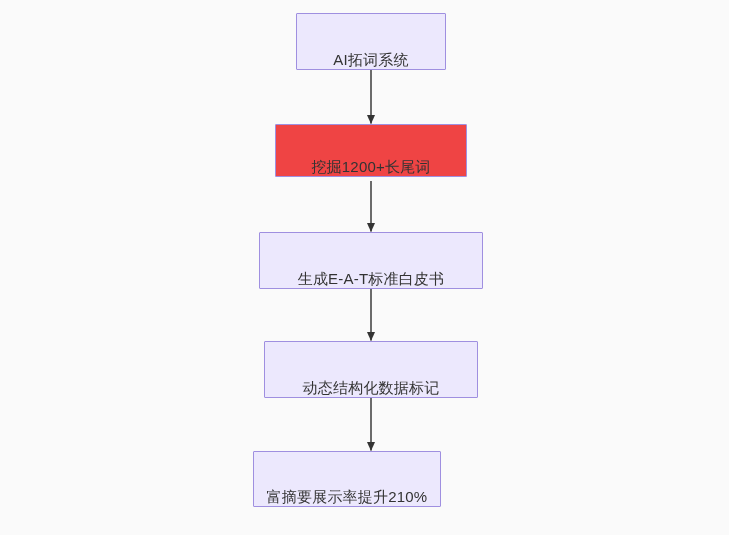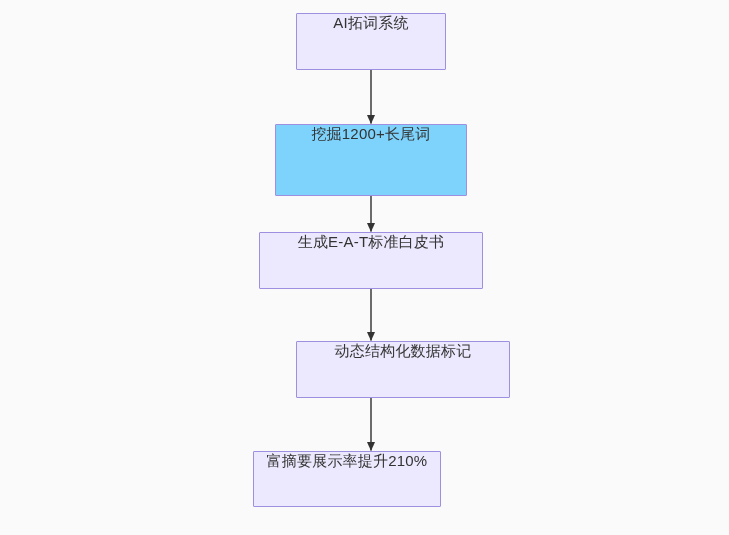--- a/index.html
+++ b/index.html
@@ -26,21 +26,21 @@
     height: 535px;
     pointer-events: none;
   }
   .node {
     position: absolute;
     box-sizing: border-box;
     background: #ece8fd;
     border: 1.4px solid #9f8fe0;
     border-radius: 1px;
     display: flex;
-    align-items: flex-start;
+    align-items: flex-end;
     justify-content: center;
     color: #333333;
     font-size: 15px;
     line-height: 1.2;
     letter-spacing: 0.2px;
     white-space: nowrap;
     user-select: none;
   }
   .node-label {
     display: block;
@@ -69,29 +69,29 @@
     </g>
     <g>
       <line x1="371" y1="398" x2="371" y2="450.5" stroke="#6b6b6b" stroke-width="2" marker-end="url(#arrowhead)"></line>
     </g>
   </svg>
 
   <div class="node" id="node-n1" style="left: 296px; top: 13px; width: 150px; height: 57px; background: rgb(236, 232, 253); border-color: rgb(159, 143, 224); color: rgb(51, 51, 51);">
     <span class="node-label">AI拓词系统</span>
   </div>
 
-  <div class="node" id="node-n2" style="left: 275px; top: 124px; width: 192px; height: 72px; background: #7dd3fc; border-color: rgb(159, 143, 224); color: rgb(51, 51, 51);">
+  <div class="node" id="node-n2" style="left: 275px; top: 124px; width: 192px; height: 53px; background: #ef4444; border-color: rgb(159, 143, 224); color: rgb(51, 51, 51);">
     <span class="node-label">挖掘1200+长尾词</span>
   </div>
 
   <div class="node" id="node-n3" style="left: 259px; top: 232px; width: 224px; height: 57px; background: rgb(236, 232, 253); border-color: rgb(159, 143, 224); color: rgb(51, 51, 51);">
     <span class="node-label">生成E-A-T标准白皮书</span>
   </div>
 
-  <div class="node" id="node-n4" style="left: 264px; top: 341px; width: 214px; height: 57px; background: rgb(236, 232, 253); border-color: rgb(159, 143, 224); color: rgb(51, 51, 51); margin-left: 32px;">
+  <div class="node" id="node-n4" style="left: 264px; top: 341px; width: 214px; height: 57px; background: rgb(236, 232, 253); border-color: rgb(159, 143, 224); color: rgb(51, 51, 51);">
     <span class="node-label">动态结构化数据标记</span>
   </div>
 
   <div class="node" id="node-n5" style="left: 253px; top: 451px; width: 188px; height: 56px; background: rgb(236, 232, 253); border-color: rgb(159, 143, 224); color: rgb(51, 51, 51);">
     <span class="node-label">富摘要展示率提升210%</span>
   </div>
 
 </div>
 
 </body></html>

